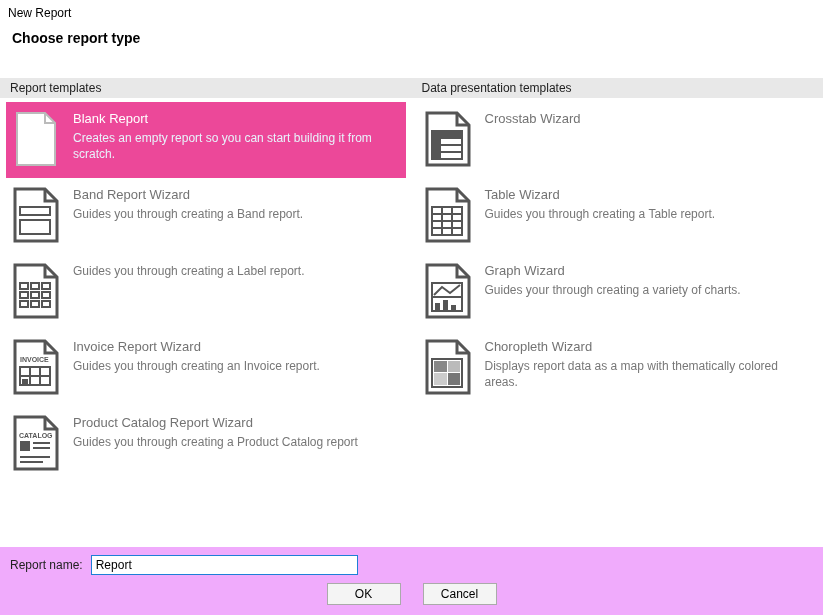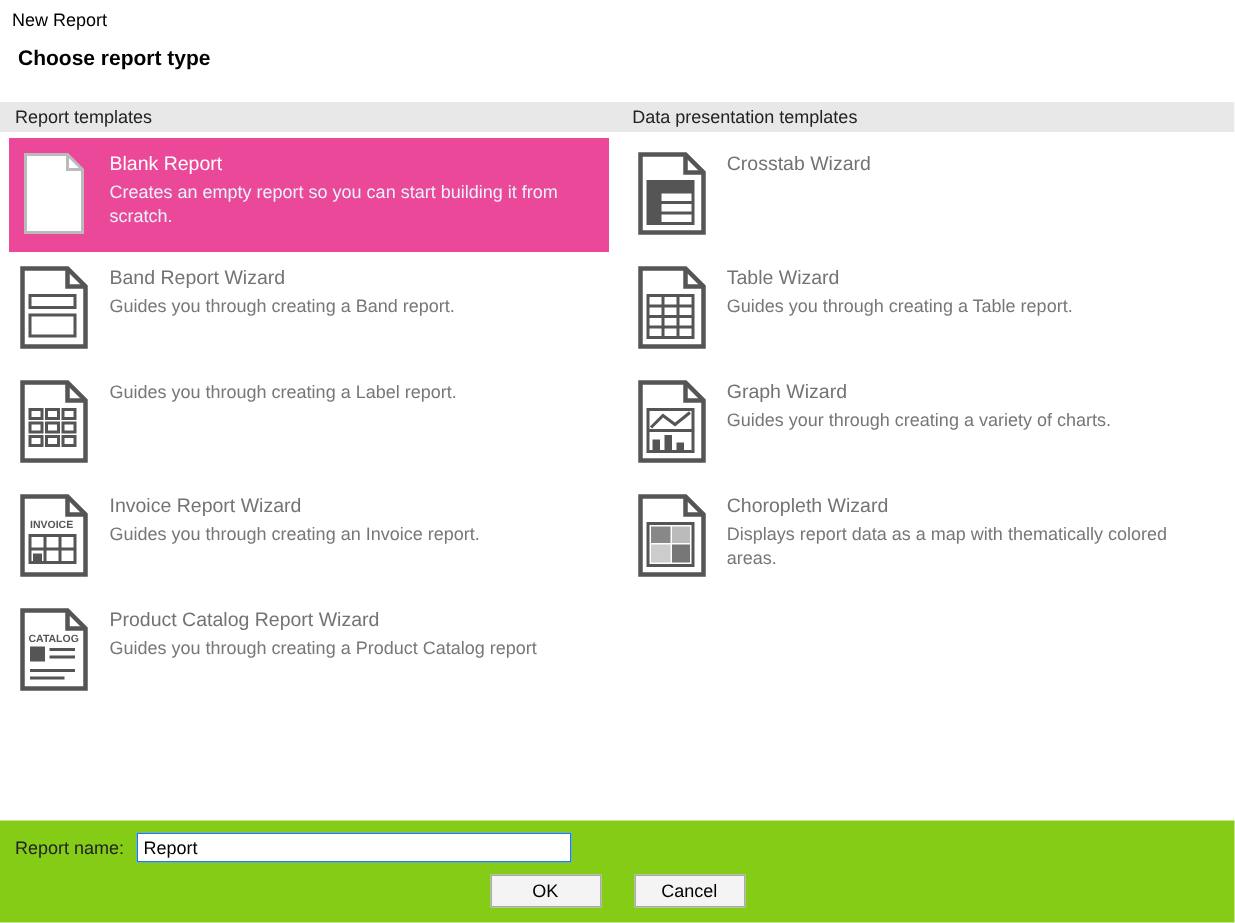--- a/index.html
+++ b/index.html
@@ -11,21 +11,21 @@
     color: #000;
     width: 823px;
     height: 615px;
     overflow: hidden;
   }
   .window-title {
     padding: 6px 8px 2px 8px;
     font-size: 12px;
   }
   .main-heading {
-    padding: 8px 12px 22px 12px;
+    padding: 8px 12px 32px 12px;
     font-size: 14px;
     font-weight: bold;
   }
   .columns {
     display: flex;
   }
   .col {
     flex: 1;
     min-width: 0;
   }
@@ -69,34 +69,34 @@
     color: #777;
     line-height: 1.35;
   }
   .item.selected .desc { color: #e8f3fc; }
 
   .footer {
     position: absolute;
     left: 0;
     right: 0;
     bottom: 0;
-    background: #84cc16;
+    background: #f0abfc;
     padding: 8px 10px 10px 10px;
   }
   .footer-row {
     display: flex;
     align-items: center;
   }
   .footer-label {
     font-size: 12px;
     color: #222;
     margin-right: 8px;
   }
   .footer-input {
-    width: 290px;
+    width: 267px;
     font-size: 12px;
     padding: 2px 4px;
     border: 1px solid #1e7fd6;
     outline: none;
   }
   .footer-buttons {
     display: flex;
     justify-content: center;
     gap: 22px;
     margin-top: 8px;

